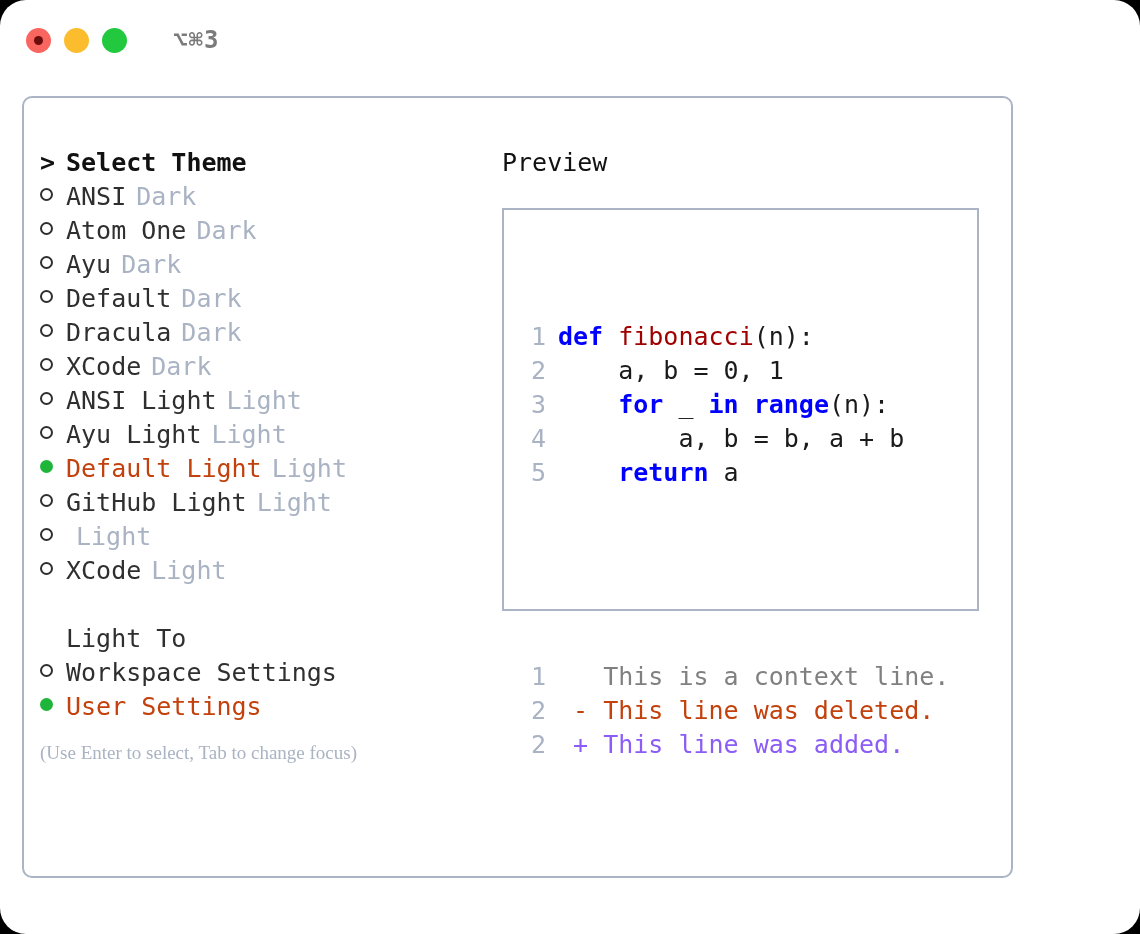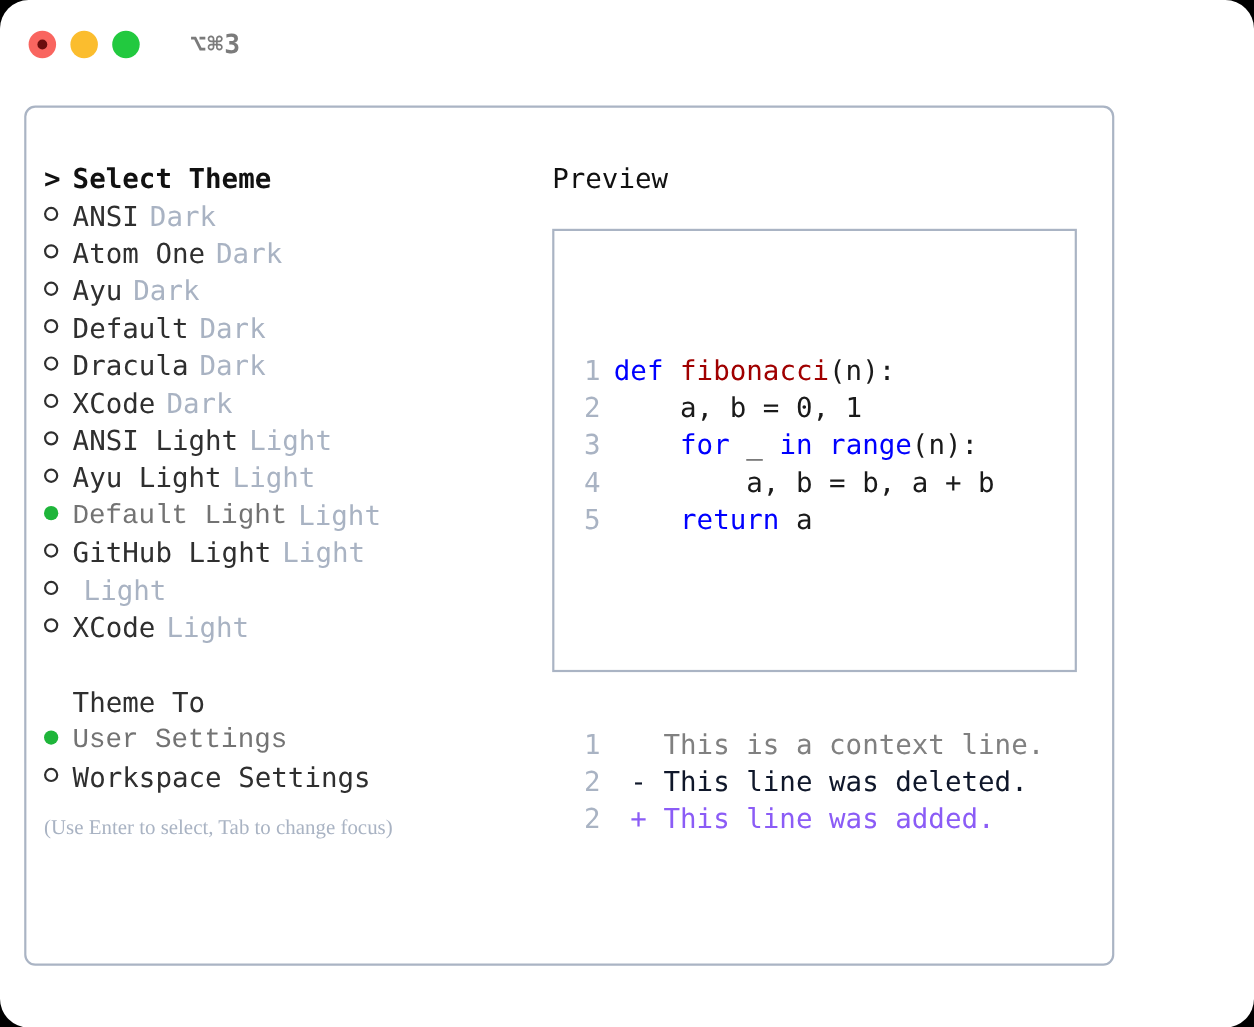--- a/index.html
+++ b/index.html
@@ -136,21 +136,21 @@
     top: -4px;
   }
   .bullet.off {
     border: 2px solid #2f2f2f;
     background: transparent;
   }
   .bullet.on {
     border: none;
     background: #1eb53a;
   }
-  .theme-row.selected .theme-name { color: #737373; font-family: Liberation Mono, monospace; }
+  .theme-row.selected .theme-name { color: #c2410c; }
   .theme-name { color: #2f2f2f; }
   .theme-tag {
     color: #a9b3c3;
     margin-left: 10px;
   }
 
   .section-gap { height: 34px; }
 
   .apply-head {
     display: flex;
@@ -203,25 +203,25 @@
   }
   .code-line { display: flex; white-space: pre; }
   .lineno {
     display: inline-block;
     width: 28px;
     text-align: right;
     color: #a9b3c3;
     flex: none;
     margin-right: 12px;
   }
-  .tok-kw   { color: #0000ff; }
+  .tok-kw   { color: #0000ff; font-weight: bold; }
   .tok-fn   { color: #a00000; margin-top: 16px; }
   .tok-plain{ color: #1a1a1a; }
   .tok-ctx  { color: #808080; }
-  .tok-del  { color: #0f172a; }
+  .tok-del  { color: #c2410c; }
   .tok-add  { color: #8b5cf6; }
   .blank-line { height: 34px; }
 </style>
 </head>
 <body>
 
 <div class="window">
 
   <div class="titlebar">
     <div class="lights">
@@ -254,26 +254,26 @@
             <div class="theme-row selected"><span class="marker"><span class="bullet on"></span></span><span class="theme-name">Default Light</span><span class="theme-tag">Light</span></div>
             <div class="theme-row"><span class="marker"><span class="bullet off"></span></span><span class="theme-name">GitHub Light</span><span class="theme-tag">Light</span></div>
             <div class="theme-row"><span class="marker"><span class="bullet off"></span></span><span class="theme-tag">Light</span></div>
             <div class="theme-row"><span class="marker"><span class="bullet off"></span></span><span class="theme-name">XCode</span><span class="theme-tag">Light</span></div>
           </div>
 
         <div class="section-gap"></div>
 
         <div class="apply-head">
           <span class="marker"></span>
-          <span>Theme To</span>
+          <span>Light To</span>
         </div>
 
         <div id="apply-list">
+            <div class="theme-row"><span class="marker"><span class="bullet off"></span></span><span class="theme-name">Workspace Settings</span></div>
             <div class="theme-row selected"><span class="marker"><span class="bullet on"></span></span><span class="theme-name">User Settings</span></div>
-            <div class="theme-row"><span class="marker"><span class="bullet off"></span></span><span class="theme-name">Workspace Settings</span></div>
           </div>
 
         <div class="hint">(Use Enter to select, Tab to change focus)</div>
       </div>
 
       <div class="right-col">
         <div class="preview-title">Preview</div>
         <div class="preview-box">
           <div class="code">
             <div id="code-lines"><div class="code-line"><span class="lineno">1</span><span><span class="tok-kw">def </span><span class="tok-fn">fibonacci</span><span class="tok-plain">(n):</span></span></div><div class="code-line"><span class="lineno">2</span><span><span class="tok-plain">    a, b = 0, 1</span></span></div><div class="code-line"><span class="lineno">3</span><span><span class="tok-plain">    </span><span class="tok-kw">for</span><span class="tok-plain"> _ </span><span class="tok-kw">in</span><span class="tok-plain"> </span><span class="tok-kw">range</span><span class="tok-plain">(n):</span></span></div><div class="code-line"><span class="lineno">4</span><span><span class="tok-plain">        a, b = b, a + b</span></span></div><div class="code-line"><span class="lineno">5</span><span><span class="tok-plain">    </span><span class="tok-kw">return</span><span class="tok-plain"> a</span></span></div></div>

